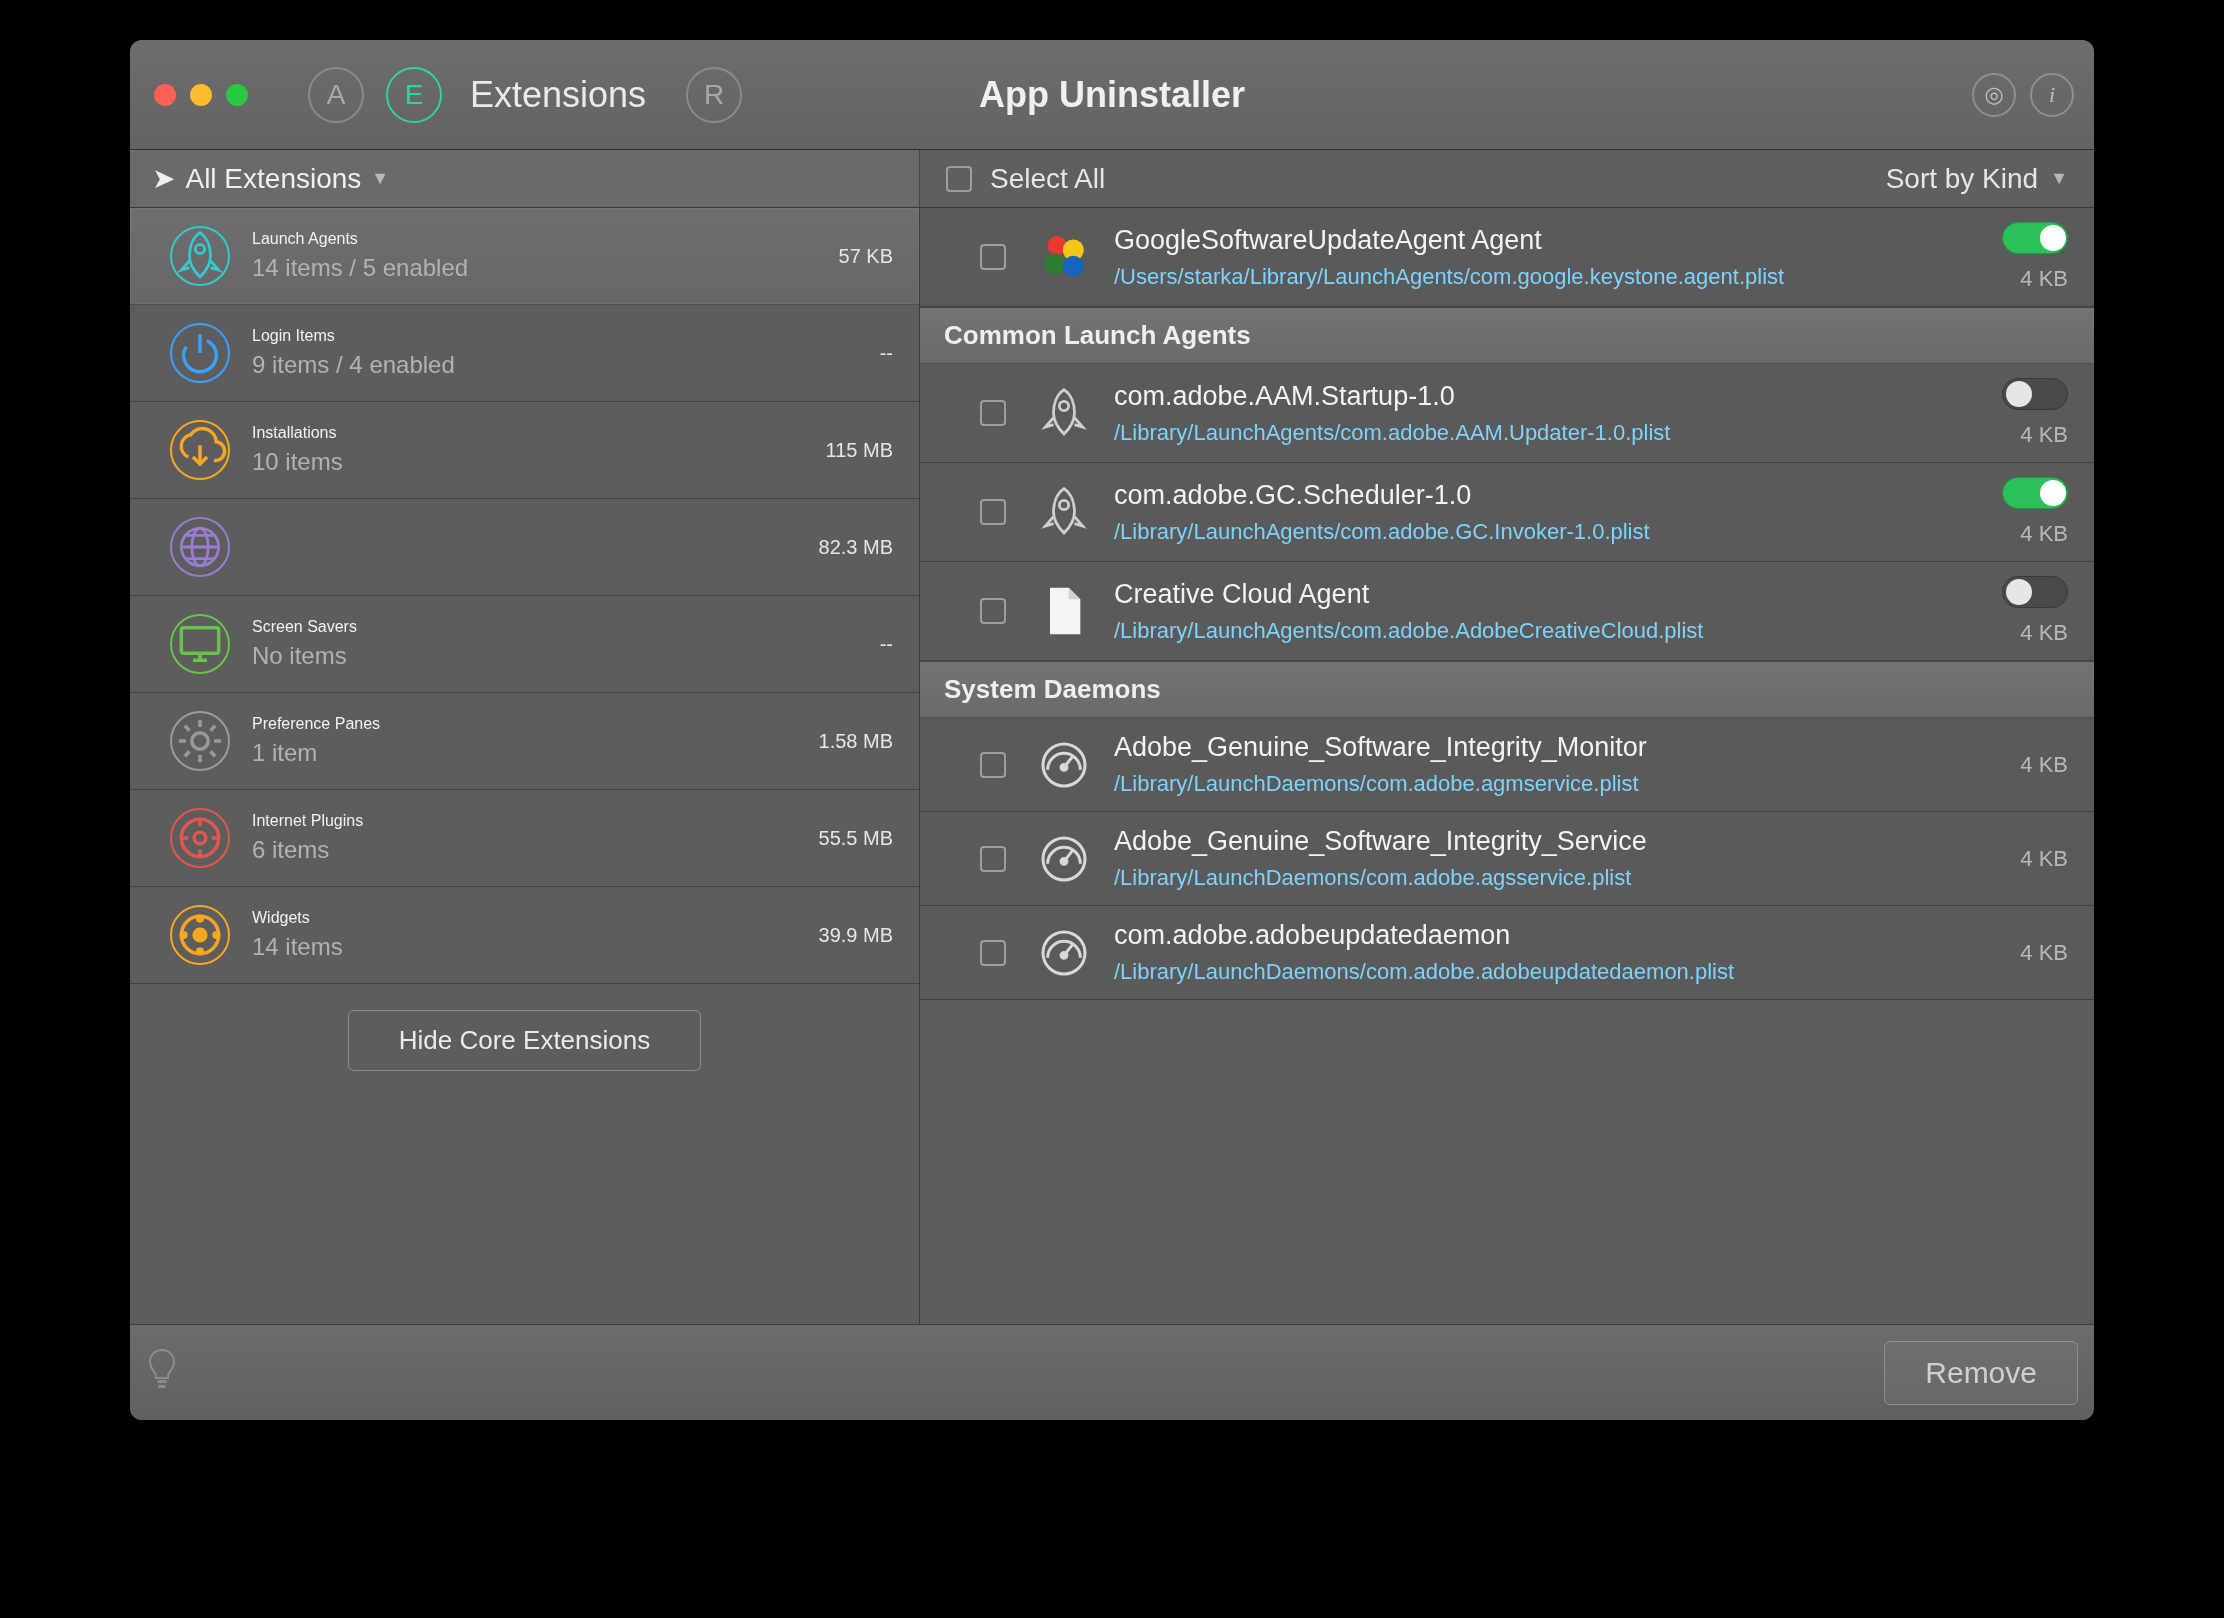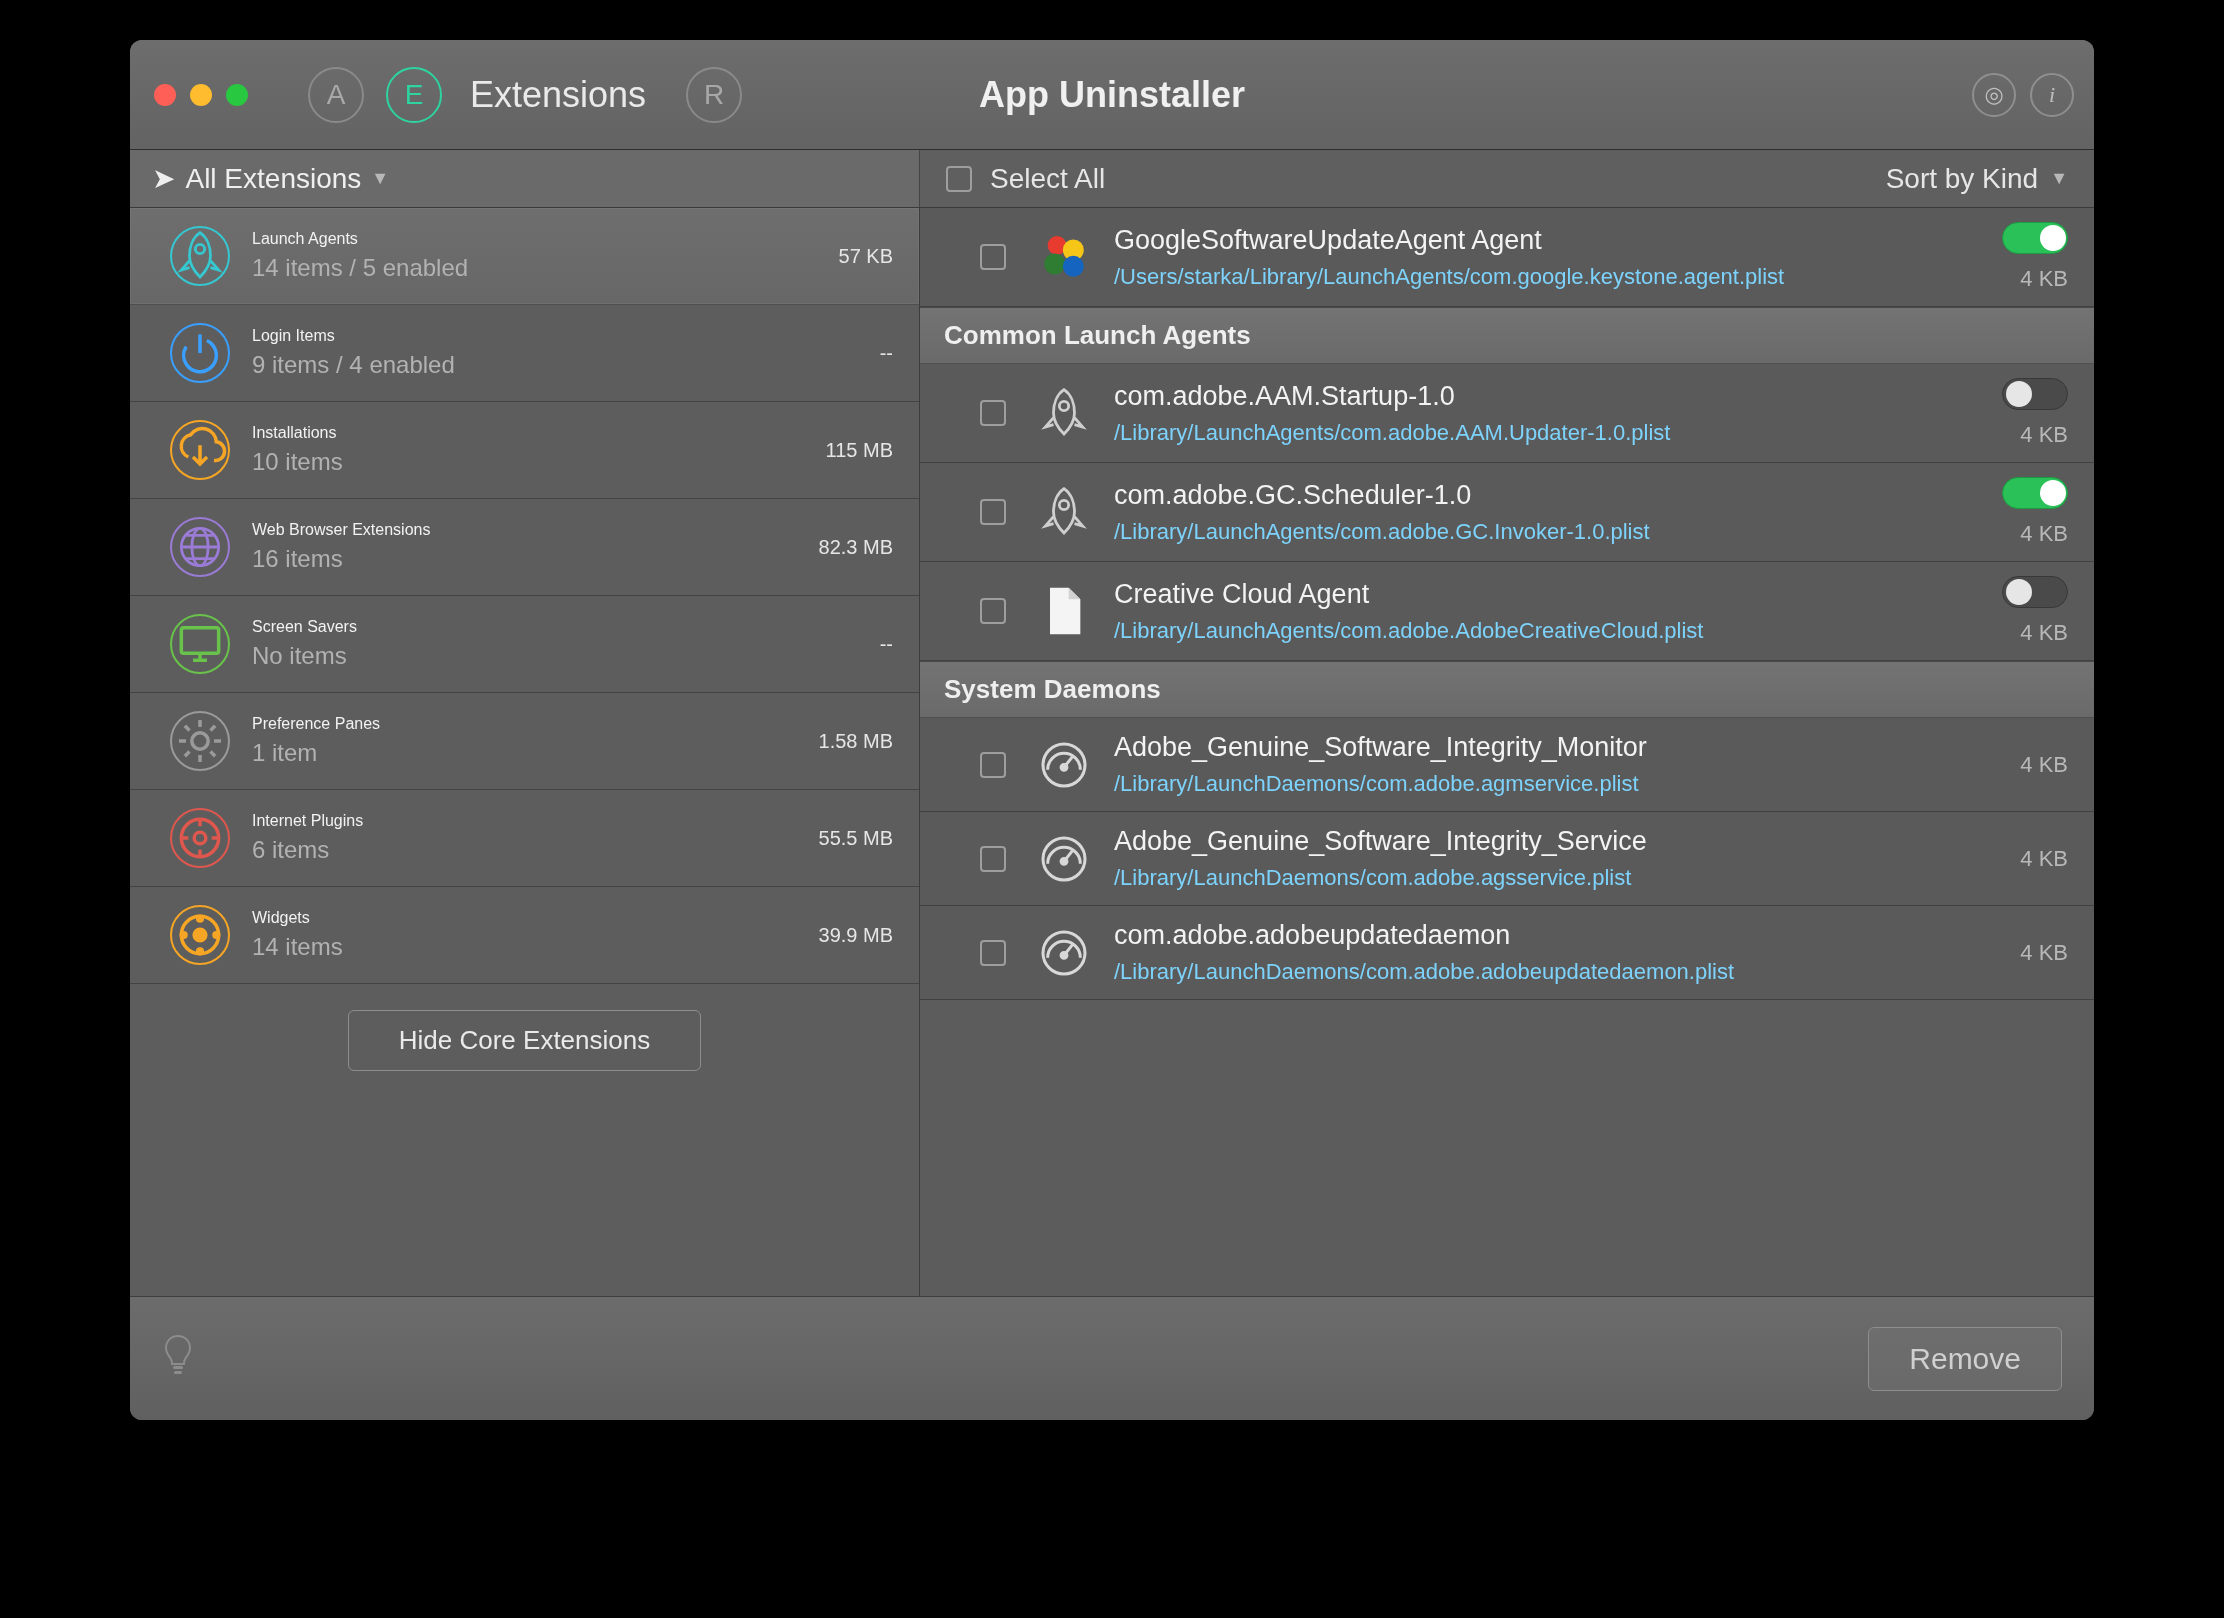--- a/index.html
+++ b/index.html
@@ -96,22 +96,22 @@
     content:""; position:absolute; top:2px; left:3px; width:26px; height:26px; border-radius:50%; background:#e6e6e6;
     transition: all .1s;
   }
   .toggle.on { background:#29c158; border-color:#1d9a42;}
   .toggle.on::after { left:37px; background:#fff; }
   .item-size { font-size:22px; color:#b8b8b8; }
   
   .rocket svg, .gauge svg, .doc svg, .balls svg { width:100%; height:100%; }
   
   .footer {
-    height: 124px; background: linear-gradient(#6c6c6c,#606060); border-top:1px solid rgba(0,0,0,0.35);
-    display:flex; align-items:center; padding:0 32px;
+    height: 96px; background: linear-gradient(#6c6c6c,#606060); border-top:1px solid rgba(0,0,0,0.35);
+    display:flex; align-items:center; padding:0 16px;
   }
   .bulb { color:#8c8c8c; font-size:34px; }
   .remove-btn {
     margin-left:auto; border:1px solid #8e8e8e; background:rgba(255,255,255,0.04); color:#d0d0d0; font-size:30px; font-weight:500;
     padding: 14px 40px; border-radius:6px;
   }
   
   .main::-webkit-scrollbar { width:14px; }
   .main::-webkit-scrollbar-thumb { background:#8b8b8b; border-radius:8px; }
   .main::-webkit-scrollbar-track { background:transparent; }
@@ -219,24 +219,20 @@
             <div class="cat">
     <div class="cat-icon" style="color:#9a7bd5">
                 <svg viewBox="0 0 48 48">
                   <g fill="none" stroke="#9a7bd5" stroke-width="2.4">
                     <circle cx="24" cy="24" r="16"></circle>
                     <ellipse cx="24" cy="24" rx="7" ry="16"></ellipse>
                     <path d="M8 24h32M11 14h26M11 34h26"></path>
                   </g>
                 </svg>
               </div>
-    <div class="cat-text">
-      <div class="cat-title">Web Browser Extensions</div>
-      <div class="cat-sub">16 items</div>
-    </div>
     <div class="cat-size">82.3 MB</div>
   </div>
             <div class="cat">
     <div class="cat-icon" style="color:#69c34a">
                 <svg viewBox="0 0 48 48">
                   <g fill="none" stroke="#69c34a" stroke-width="3">
                     <rect x="8" y="10" width="32" height="22" rx="2"></rect>
                     <path d="M18 38h12M24 32v6"></path>
                   </g>
                 </svg>

